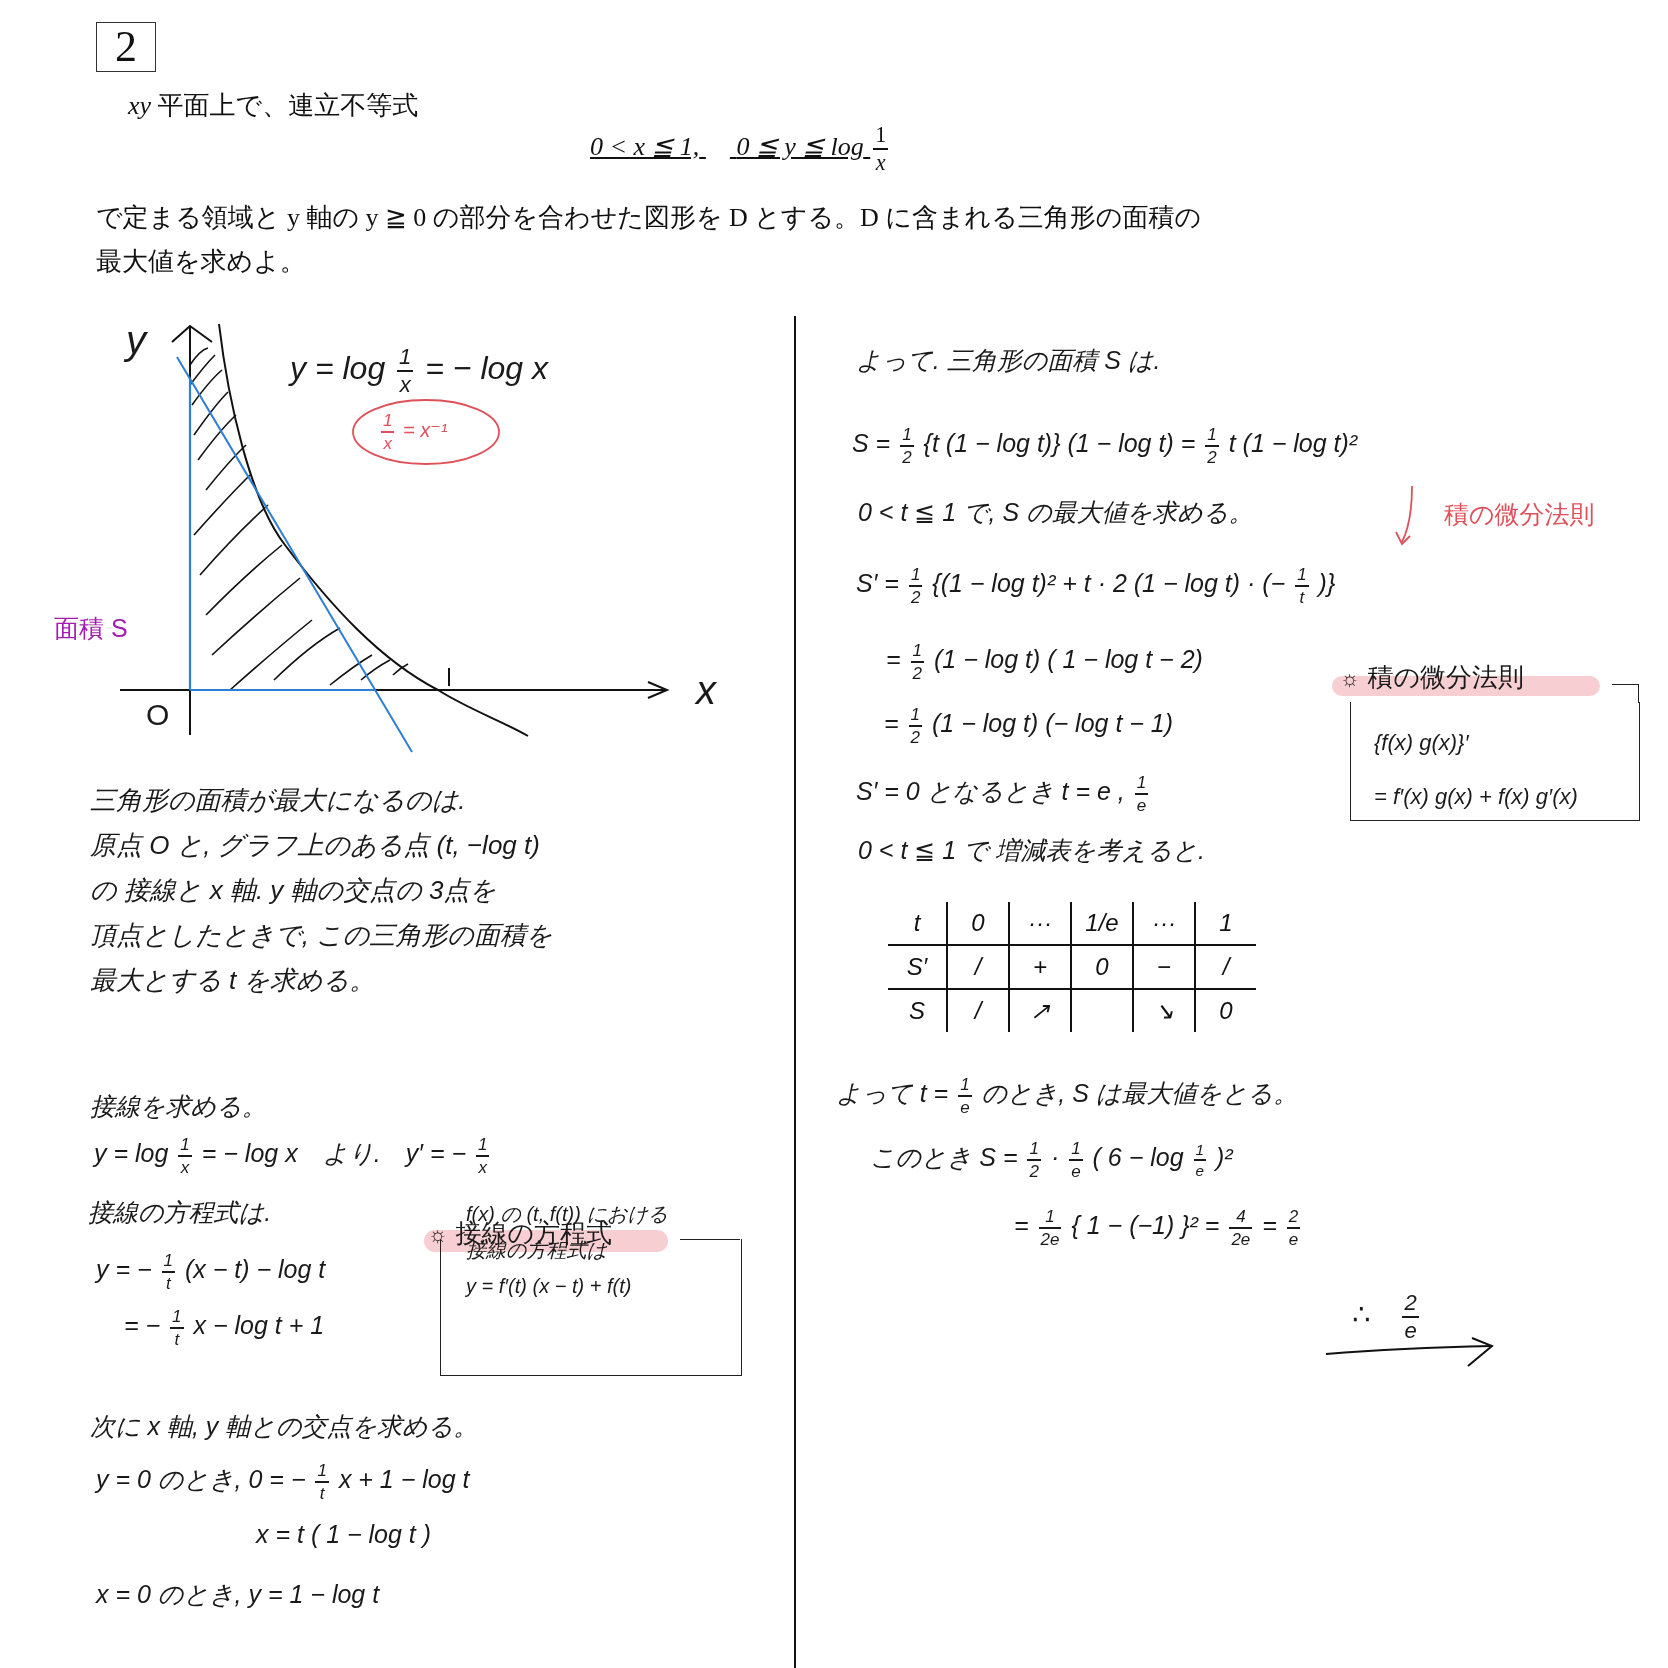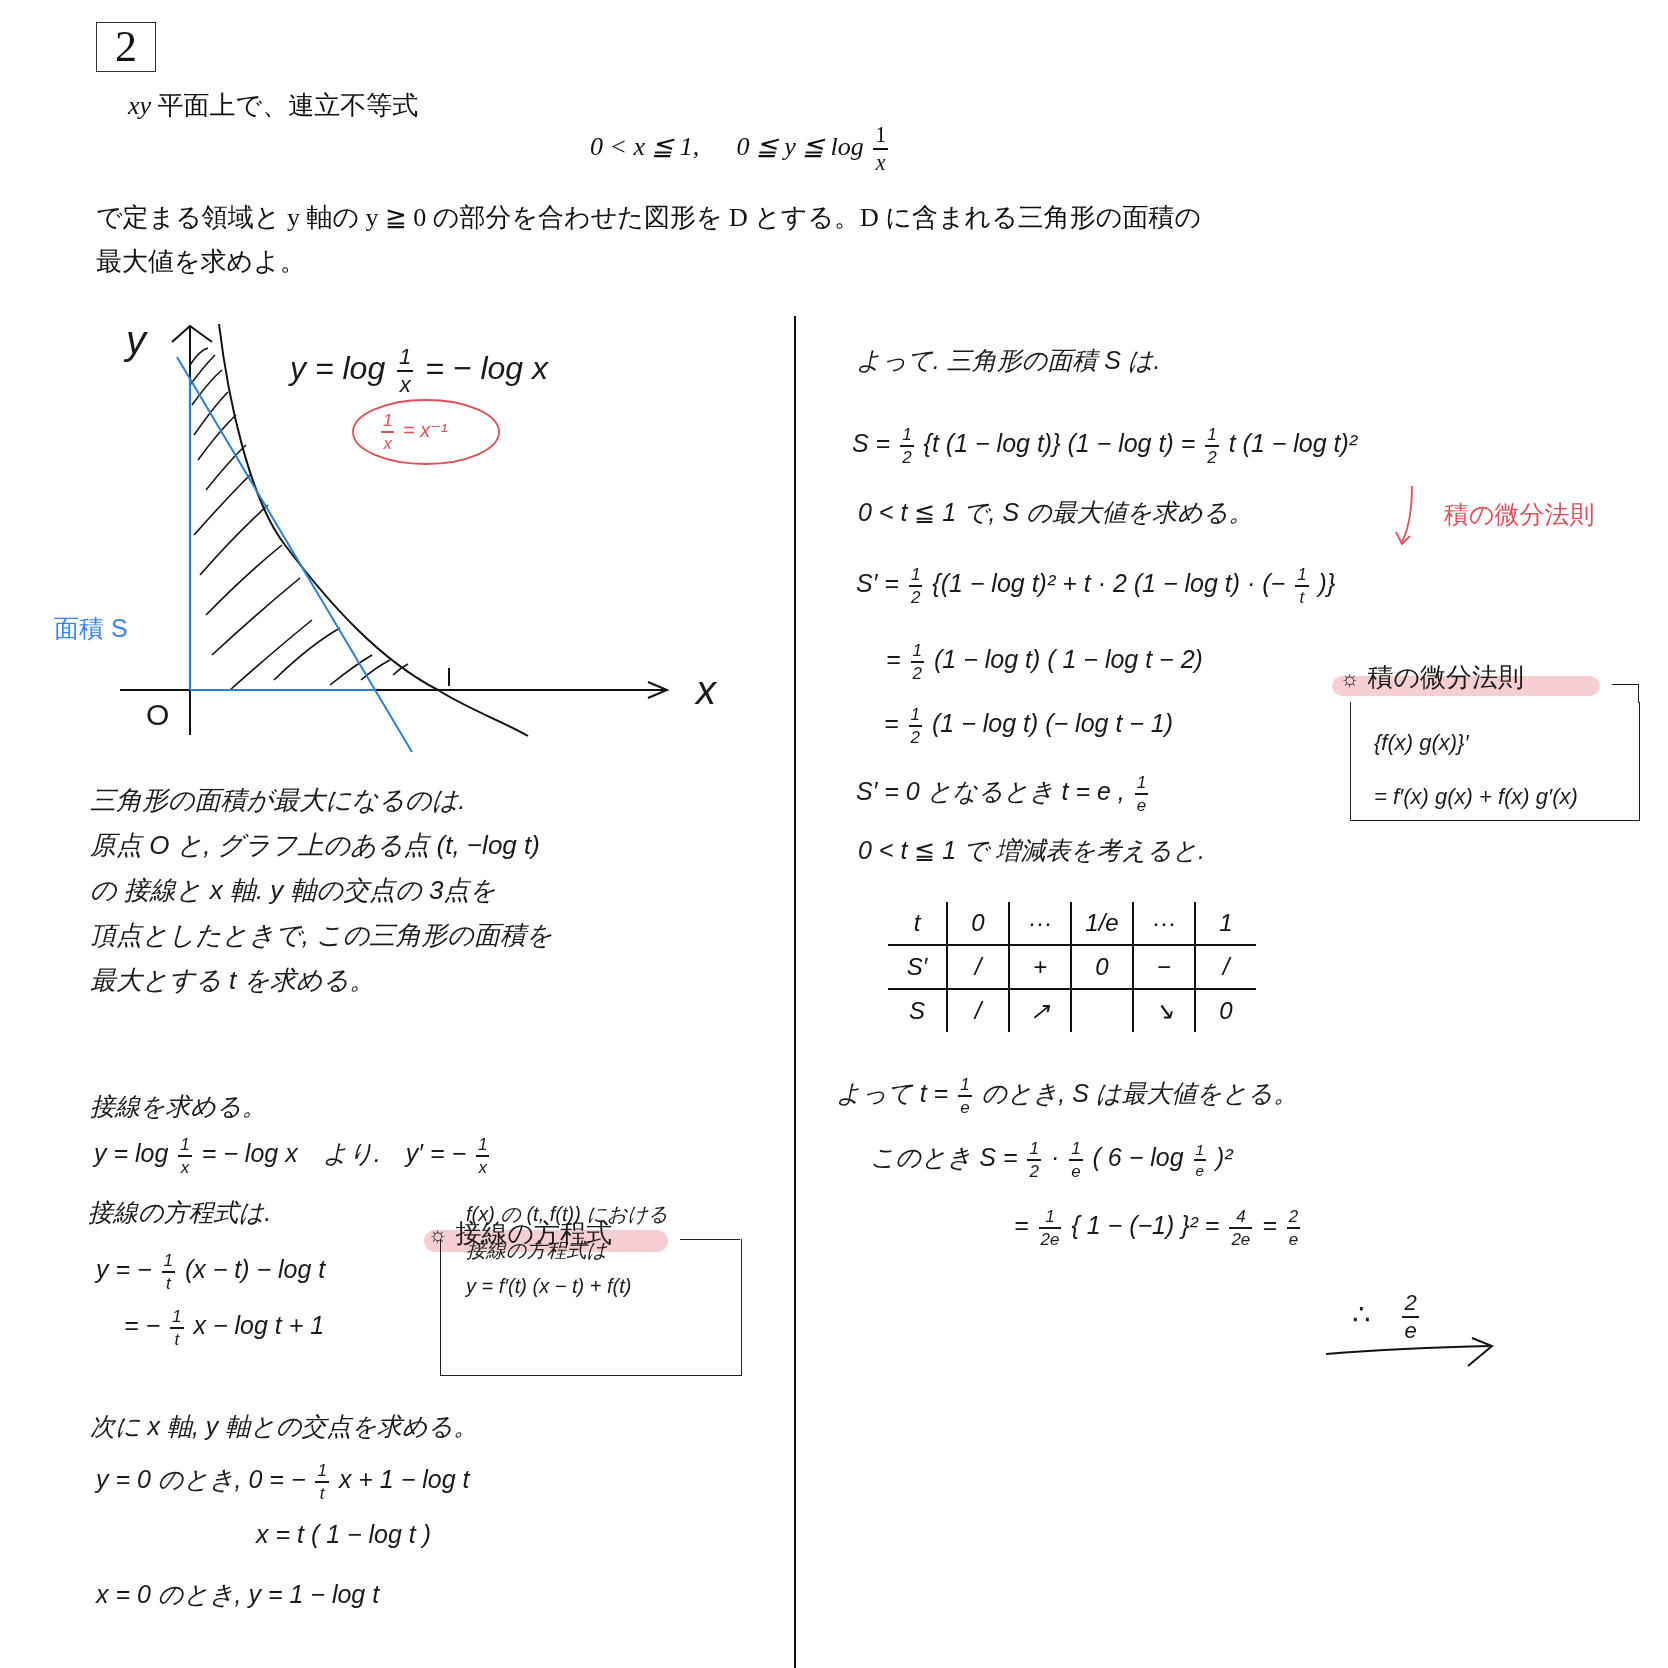--- a/index.html
+++ b/index.html
@@ -9,41 +9,41 @@
   .num-box { position:absolute; left:96px; top:22px; width:58px; height:48px; border:1.5px solid #333; font-family:"Liberation Serif", serif; font-size:44px; line-height:48px; text-align:center; }
   .prob { font-family:"Liberation Serif", "DejaVu Serif", serif; font-size:26px; color:#111; }
   .math-it { font-style:italic; }
   .frac { display:inline-flex; flex-direction:column; align-items:center; vertical-align:middle; line-height:1; margin:0 3px; }
   .frac .n { font-size:0.85em; padding:0 2px; }
   .frac .bar { width:100%; height:1.5px; background:currentColor; margin:2px 0; }
   .frac .d { font-size:0.85em; padding:0 2px; }
   .divider { position:absolute; left:794px; top:316px; width:2px; height:1352px; background:#111; }
   .hl { font-size:25px; }
   .red { color:#e0505a; }
-  .blue { color:#3b82f6; }
+  .blue { color:#a21caf; }
   .pink-hl { position:absolute; background:#f7cfd3; border-radius:12px; }
   .memo-box { position:absolute; border:1.6px solid #222; }
   table.inc { position:absolute; left:888px; top:902px; border-collapse:collapse; font-family:"Liberation Sans", sans-serif; font-style:italic; font-size:24px; }
   table.inc td { padding:4px 0; text-align:center; height:34px; }
   table.inc td.c0 { width:58px; }
   table.inc td.cx { width:60px; border-left:2px solid #111; }
   table.inc tr.r0 td { border-bottom:2px solid #111; }
   table.inc tr.r1 td { border-bottom:2px solid #111; }
 </style>
 </head>
 <body>
 
 <div class="num-box">2</div>
 
 <div class="abs prob" style="left:128px;top:88px;">
   <span class="math-it">xy</span>
   <span>平面上で、連立不等式</span>
 </div>
 
-<div class="abs prob" style="left:590px;top:124px;">
+<div class="abs prob" style="left:590px;top:124px;text-decoration:underline;">
   <span class="math-it">0 &lt; x ≦ 1,</span>
   <span style="display:inline-block;width:24px"></span>
   <span class="math-it">0 ≦ y ≦ log</span>
   <span class="frac">
       <span class="n">1</span>
       <span class="bar"></span>
       <span class="n math-it">x</span>
     </span>
 </div>
 

